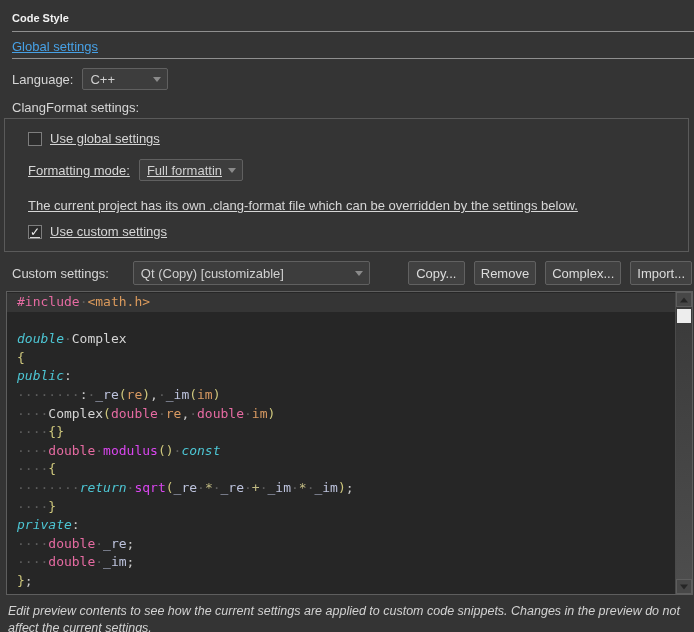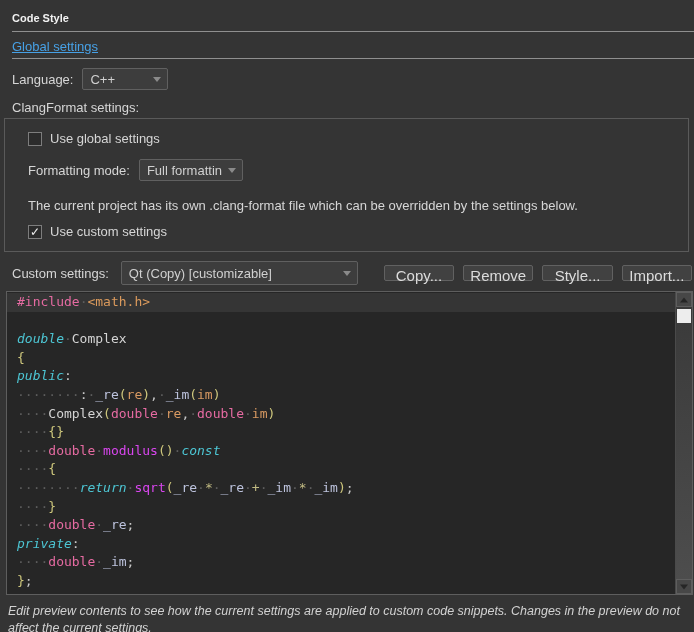--- a/index.html
+++ b/index.html
@@ -24,36 +24,37 @@
   .combo .val{flex:1;white-space:nowrap;overflow:hidden;}
   .chev{width:0;height:0;border-left:4px solid transparent;border-right:4px solid transparent;
         border-top:5px solid #8a8a8a;margin-left:6px;flex:none;}
   .combo-lang{width:86px;}
   .combo-fmt{width:104px;}
   .combo-custom{width:237px;height:24px;}
   .section-label{margin:10px 0 2px 12px;line-height:16px;}
   .groupbox{
     margin:0 5px 0 4px;border:1px solid #5a5a5a;
     padding:12px 10px 12px 23px;
+    text-decoration:underline;
   }
   .check-row{display:flex;align-items:center;gap:8px;}
   .checkbox{
     box-sizing:border-box;width:14px;height:14px;background:#2b2b2b;border:1px solid #7d7d7d;
     color:#ececec;font-size:12px;line-height:12px;text-align:center;flex:none;cursor:pointer;
   }
   .checkbox.on::after{content:"\2713";}
   .fmt-row{margin-top:13px;gap:9px;text-align:right;}
   .gb-note{margin-top:17px;line-height:16px;}
   .custom-check{margin-top:10px;}
-  .custom-row{margin:9px 2px 0 12px;gap:4px;}
+  .custom-row{margin:9px 2px 0 12px;gap:16px;}
   .custom-row .lbl{margin-right:8px;}
   .btns{display:flex;gap:9px;margin-left:22px;flex:1;}
   .btn{
-    box-sizing:border-box;flex:1;height:16px;background:#414141;border:1px solid #616161;
-    color:#dcdcdc;font-family:"Liberation Sans",sans-serif;font-size:15px;border-radius:2px;cursor:pointer;
+    box-sizing:border-box;flex:1;height:24px;background:#414141;border:1px solid #616161;
+    color:#dcdcdc;font-family:"Liberation Sans",sans-serif;font-size:13px;border-radius:2px;cursor:pointer;
   }
   
   .editor{
     box-sizing:border-box;margin:6px 1px 0 6px;height:304px;background:#262626;
     border:1px solid #5e5e5e;position:relative;
     font-family:"DejaVu Sans Mono",monospace;font-size:13px;
   }
   .code{position:absolute;left:0;top:1px;right:16px;bottom:1px;overflow:hidden;}
   .cl{height:18.6px;line-height:18.6px;padding-left:10px;white-space:pre;}
   .cl.cur{background:#353535;}
@@ -131,41 +132,41 @@
 
   <div class="row custom-row">
     <span class="lbl">Custom settings:</span>
     <div class="combo combo-custom">
       <span class="val">Qt (Copy) [customizable]</span>
       <span class="chev"></span>
     </div>
     <div class="btns">
       <button class="btn">Copy...</button>
       <button class="btn">Remove</button>
-      <button class="btn">Style...</button>
+      <button class="btn">Complex...</button>
       <button class="btn">Import...</button>
     </div>
   </div>
 
   <div class="editor">
     <div class="code">
         <div class="cl cur"><span class="pp">#include</span><span class="ws">·</span><span class="str">&lt;math.h&gt;</span></div>
         <div class="cl">&nbsp;</div>
         <div class="cl"><span class="kw">double</span><span class="ws">·</span><span class="def">Complex</span></div>
         <div class="cl"><span class="br">{</span></div>
         <div class="cl"><span class="kw">public</span><span class="pun">:</span></div>
         <div class="cl"><span class="ws">········</span><span class="pun">:</span><span class="ws">·</span><span class="mem">_re</span><span class="br">(</span><span class="param">re</span><span class="br">)</span><span class="pun">,</span><span class="ws">·</span><span class="mem">_im</span><span class="br">(</span><span class="param">im</span><span class="br">)</span></div>
         <div class="cl"><span class="ws">····</span><span class="def">Complex</span><span class="br">(</span><span class="prim">double</span><span class="ws">·</span><span class="param">re</span><span class="pun">,</span><span class="ws">·</span><span class="prim">double</span><span class="ws">·</span><span class="param">im</span><span class="br">)</span></div>
         <div class="cl"><span class="ws">····</span><span class="br">{}</span></div>
         <div class="cl"><span class="ws">····</span><span class="prim">double</span><span class="ws">·</span><span class="fn">modulus</span><span class="br">()</span><span class="ws">·</span><span class="kw">const</span></div>
         <div class="cl"><span class="ws">····</span><span class="br">{</span></div>
         <div class="cl"><span class="ws">········</span><span class="kw">return</span><span class="ws">·</span><span class="fn">sqrt</span><span class="br">(</span><span class="mem">_re</span><span class="ws">·</span><span class="op">*</span><span class="ws">·</span><span class="mem">_re</span><span class="ws">·</span><span class="op">+</span><span class="ws">·</span><span class="mem">_im</span><span class="ws">·</span><span class="op">*</span><span class="ws">·</span><span class="mem">_im</span><span class="br">)</span><span class="pun">;</span></div>
         <div class="cl"><span class="ws">····</span><span class="br">}</span></div>
+        <div class="cl"><span class="kw">private</span><span class="pun">:</span></div>
         <div class="cl"><span class="ws">····</span><span class="prim">double</span><span class="ws">·</span><span class="mem">_re</span><span class="pun">;</span></div>
-        <div class="cl"><span class="kw">private</span><span class="pun">:</span></div>
         <div class="cl"><span class="ws">····</span><span class="prim">double</span><span class="ws">·</span><span class="mem">_im</span><span class="pun">;</span></div>
         <div class="cl"><span class="br">}</span><span class="pun">;</span></div>
       </div>
     <div class="vscroll">
       <div class="sbtn up">
           <span class="tri u"></span>
         </div>
       <div class="thumb"></div>
       <div class="sbtn down">
           <span class="tri d"></span>

